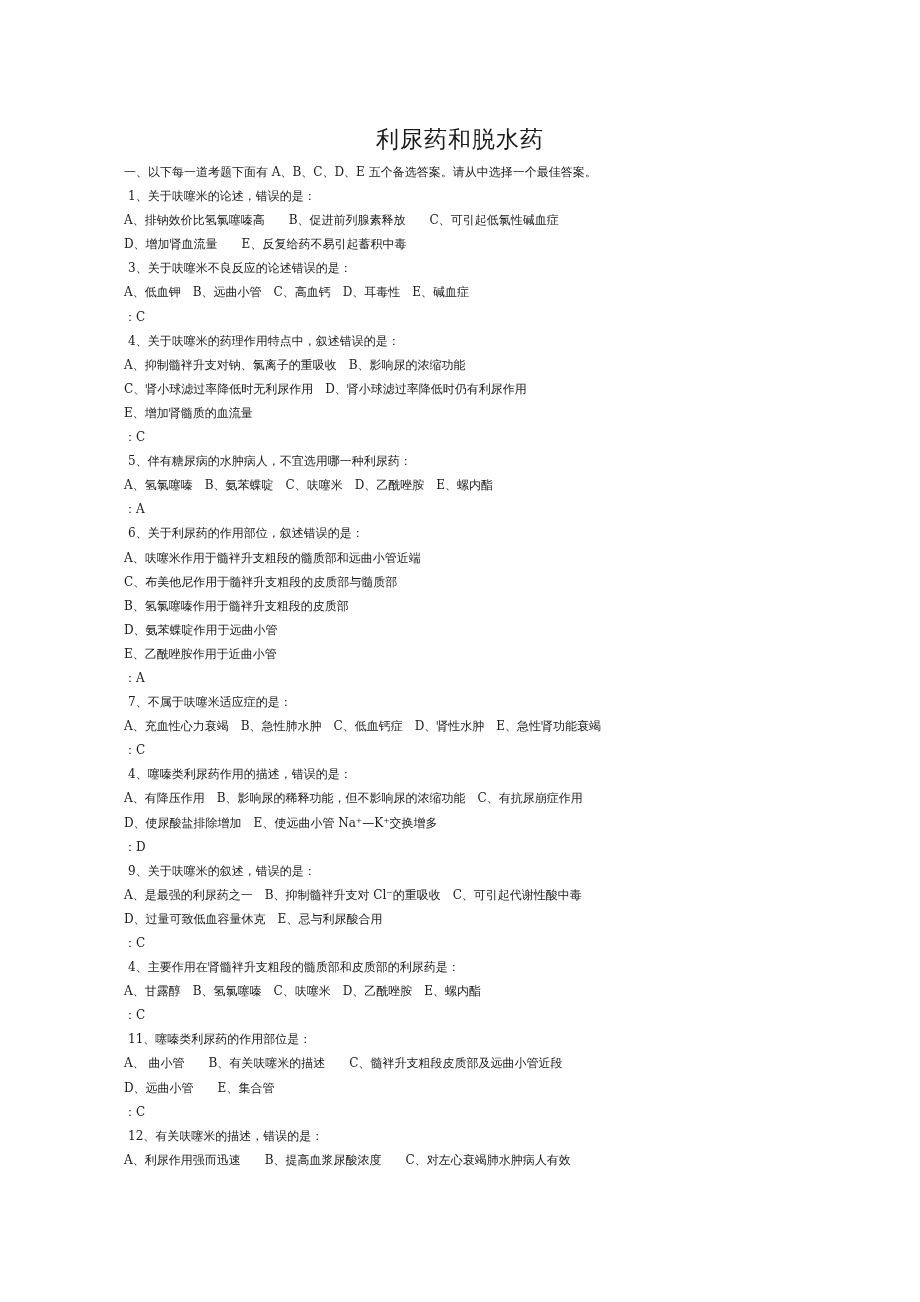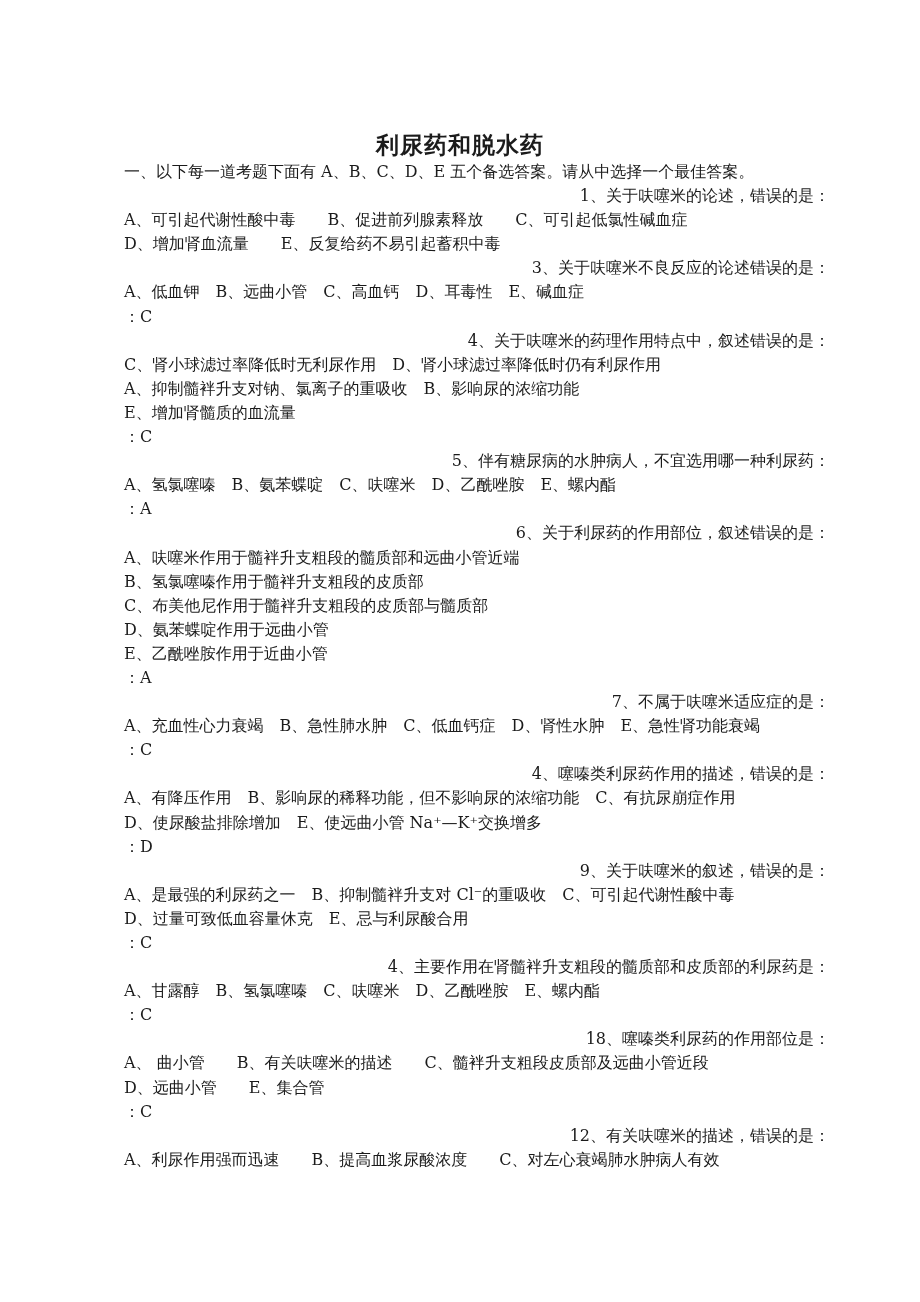--- a/index.html
+++ b/index.html
@@ -9,88 +9,87 @@
   body {
     width: 920px;
     height: 1302px;
     background: #ffffff;
     position: relative;
     font-family: "DejaVu Serif", "Liberation Serif", serif;
     color: #1b1b1b;
     overflow: hidden;
   }
   .doc-title {
-    margin: 16px;
+    margin: 10px;
     padding-top: 113px;
     text-align: center;
     font-size: 23px;
-    font-weight: bold;
+    font-weight: normal;
     line-height: 32px;
     letter-spacing: 1px;
   }
   .content {
     position: absolute;
     left: 124px;
     top: 160px;
     width: 706px;
   }
   .line {
-    font-size: 16px;
+    font-size: 12px;
     line-height: 24.1px;
     white-space: pre-wrap;
     word-break: break-all;
   }
   .stem {
     padding-left: 4px;
-    text-align: right;
   }
 </style>
 </head>
 <body>
 
 <h1 class="doc-title">利尿药和脱水药</h1>
 
 <div class="content">
   <div class="line">一、以下每一道考题下面有 A、B、C、D、E 五个备选答案。请从中选择一个最佳答案。</div>
   <div id="questions">
       <div class="line stem">1、关于呋噻米的论述，错误的是：</div>
-      <div class="line options">A、可引起代谢性酸中毒　　B、促进前列腺素释放　　C、可引起低氯性碱血症</div>
+      <div class="line options">A、排钠效价比氢氯噻嗪高　　B、促进前列腺素释放　　C、可引起低氯性碱血症</div>
       <div class="line options">D、增加肾血流量　　E、反复给药不易引起蓄积中毒</div>
       <div class="line stem">3、关于呋噻米不良反应的论述错误的是：</div>
       <div class="line options">A、低血钾　B、远曲小管　C、高血钙　D、耳毒性　E、碱血症</div>
       <div class="line answer">：C</div>
       <div class="line stem">4、关于呋噻米的药理作用特点中，叙述错误的是：</div>
+      <div class="line options">A、抑制髓袢升支对钠、氯离子的重吸收　B、影响尿的浓缩功能</div>
       <div class="line options">C、肾小球滤过率降低时无利尿作用　D、肾小球滤过率降低时仍有利尿作用</div>
-      <div class="line options">A、抑制髓袢升支对钠、氯离子的重吸收　B、影响尿的浓缩功能</div>
       <div class="line options">E、增加肾髓质的血流量</div>
       <div class="line answer">：C</div>
       <div class="line stem">5、伴有糖尿病的水肿病人，不宜选用哪一种利尿药：</div>
       <div class="line options">A、氢氯噻嗪　B、氨苯蝶啶　C、呋噻米　D、乙酰唑胺　E、螺内酯</div>
       <div class="line answer">：A</div>
       <div class="line stem">6、关于利尿药的作用部位，叙述错误的是：</div>
       <div class="line options">A、呋噻米作用于髓袢升支粗段的髓质部和远曲小管近端</div>
+      <div class="line options">C、布美他尼作用于髓袢升支粗段的皮质部与髓质部</div>
       <div class="line options">B、氢氯噻嗪作用于髓袢升支粗段的皮质部</div>
-      <div class="line options">C、布美他尼作用于髓袢升支粗段的皮质部与髓质部</div>
       <div class="line options">D、氨苯蝶啶作用于远曲小管</div>
       <div class="line options">E、乙酰唑胺作用于近曲小管</div>
       <div class="line answer">：A</div>
       <div class="line stem">7、不属于呋噻米适应症的是：</div>
       <div class="line options">A、充血性心力衰竭　B、急性肺水肿　C、低血钙症　D、肾性水肿　E、急性肾功能衰竭</div>
       <div class="line answer">：C</div>
       <div class="line stem">4、噻嗪类利尿药作用的描述，错误的是：</div>
       <div class="line options">A、有降压作用　B、影响尿的稀释功能，但不影响尿的浓缩功能　C、有抗尿崩症作用</div>
       <div class="line options">D、使尿酸盐排除增加　E、使远曲小管 Na⁺—K⁺交换增多</div>
       <div class="line answer">：D</div>
       <div class="line stem">9、关于呋噻米的叙述，错误的是：</div>
       <div class="line options">A、是最强的利尿药之一　B、抑制髓袢升支对 Cl⁻的重吸收　C、可引起代谢性酸中毒</div>
       <div class="line options">D、过量可致低血容量休克　E、忌与利尿酸合用</div>
       <div class="line answer">：C</div>
       <div class="line stem">4、主要作用在肾髓袢升支粗段的髓质部和皮质部的利尿药是：</div>
       <div class="line options">A、甘露醇　B、氢氯噻嗪　C、呋噻米　D、乙酰唑胺　E、螺内酯</div>
       <div class="line answer">：C</div>
-      <div class="line stem">18、噻嗪类利尿药的作用部位是：</div>
+      <div class="line stem">11、噻嗪类利尿药的作用部位是：</div>
       <div class="line options">A、 曲小管　　B、有关呋噻米的描述　　C、髓袢升支粗段皮质部及远曲小管近段</div>
       <div class="line options">D、远曲小管　　E、集合管</div>
       <div class="line answer">：C</div>
       <div class="line stem">12、有关呋噻米的描述，错误的是：</div>
       <div class="line options">A、利尿作用强而迅速　　B、提高血浆尿酸浓度　　C、对左心衰竭肺水肿病人有效</div>
     </div>
 </div>
 
 </body></html>

